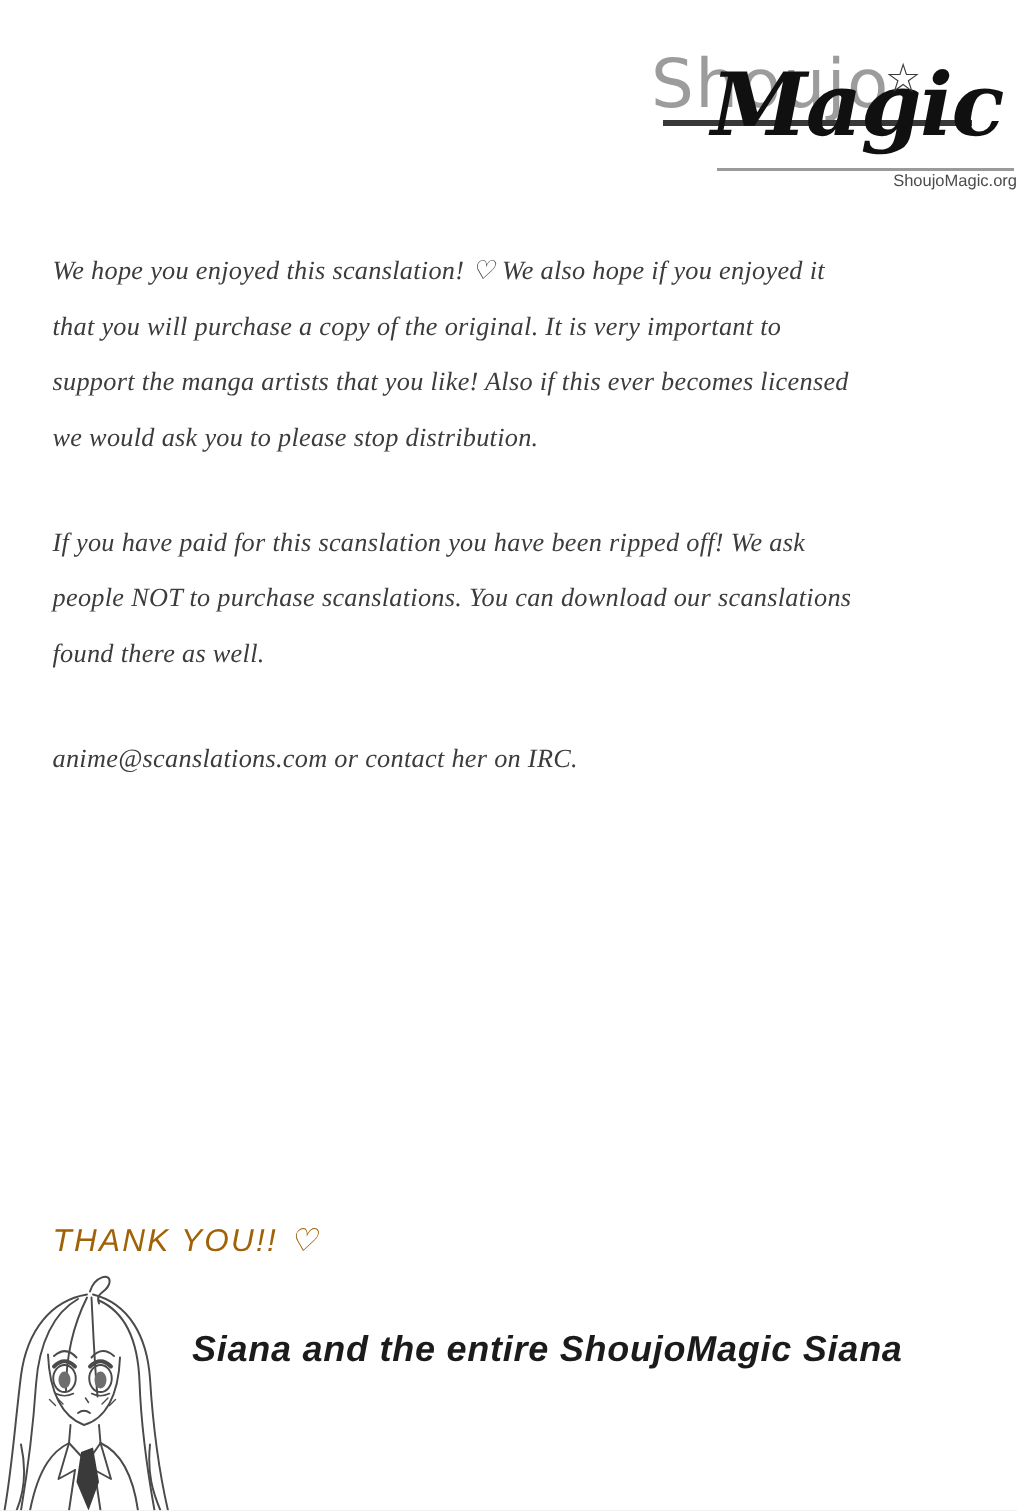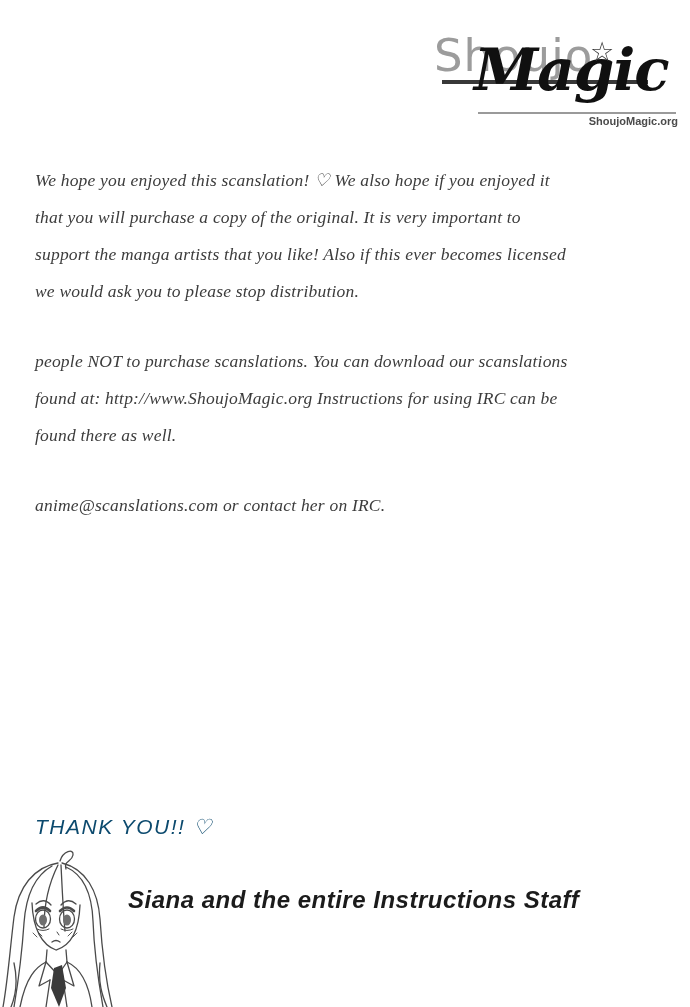--- a/index.html
+++ b/index.html
@@ -28,34 +28,34 @@
   .logo-star{
     position:absolute;left:158px;top:6px;font-size:27px;line-height:1;
     color:#3a3a3a;z-index:4;
   }
   .logo-line-gray{
     position:absolute;left:46px;top:79px;width:198px;height:2px;
     background:#9a9a9a;z-index:1;
   }
   .logo-url{
     position:absolute;right:0;top:82px;
-    font-size:11px;font-weight:bold;color:#4b4b4b;letter-spacing:0;z-index:4;
+    font-size:11px;font-weight:normal;color:#4b4b4b;letter-spacing:0;z-index:4;
   }
 
   
   .body-text{
     position:absolute;left:35px;top:162px;width:648px;
     font-style:italic;font-size:17.5px;line-height:37px;letter-spacing:.2px;font-family:Liberation Serif, serif;
   }
   .paragraph{margin:0 0 33px 0;}
   .line{white-space:nowrap;}
 
   .thank-you{
     position:absolute;left:35px;top:815px;
-    font-style:italic;font-size:21px;letter-spacing:1.5px;color:#0c4a6e;
+    font-style:italic;font-size:21px;letter-spacing:1.5px;color:#a16207;
     white-space:nowrap;
   }
 
   
   .staff-credit{
     position:absolute;left:128px;top:886px;
     font-style:italic;font-weight:bold;font-size:24px;letter-spacing:.5px;
     color:#1b1b1b;white-space:nowrap;
   }
   .sketch{position:absolute;left:0;top:845px;width:118px;height:162px;}
@@ -77,22 +77,22 @@
   <main class="body-text">
       <div class="paragraph">
         <div class="line">We hope you enjoyed this scanslation! ♡ We also hope if you enjoyed it</div>
         <div class="line">that you will purchase a copy of the original. It is very important to</div>
         <div class="line">support the manga artists that you like! Also if this ever becomes licensed</div>
         <div class="line">we would ask you to please stop distribution.</div>
       </div>
       <div class="paragraph">
       </div>
       <div class="paragraph">
+        <div class="line">If you have paid for this scanslation you have been ripped off! We ask</div>
         <div class="line">people NOT to purchase scanslations. You can download our scanslations</div>
-        <div class="line">found at: http://www.ShoujoMagic.org Instructions for using IRC can be</div>
         <div class="line">found there as well.</div>
       </div>
       <div class="paragraph">
         <div class="line">anime@scanslations.com or contact her on IRC.</div>
       </div>
     </main>
 
   <div class="thank-you">THANK YOU!! ♡</div>
 
   <svg class="sketch" viewBox="0 0 118 162" fill="none" stroke="#4a4a4a" stroke-width="1.3" stroke-linecap="round" stroke-linejoin="round">
@@ -133,15 +133,15 @@
 
     <path d="M46 117 C36 122 26 132 20 162"></path>
     <path d="M67 117 C78 122 88 134 92 162"></path>
     <path d="M46 117 L58 130 L67 117"></path>
     <path d="M46 117 L39 141 L50 135 M67 117 L74 141 L63 135"></path>
     <path d="M50 135 L46 162 M63 135 L67 162"></path>
 
     <path d="M54 123 L62 120 L66 143 L59 162 L51 143 Z" fill="#3a3a3a" stroke="none"></path>
   </svg>
 
-  <div class="staff-credit">Siana and the entire Instructions Staff</div>
+  <div class="staff-credit">Siana and the entire ShoujoMagic Siana</div>
 
 </div>
 
 </body></html>

